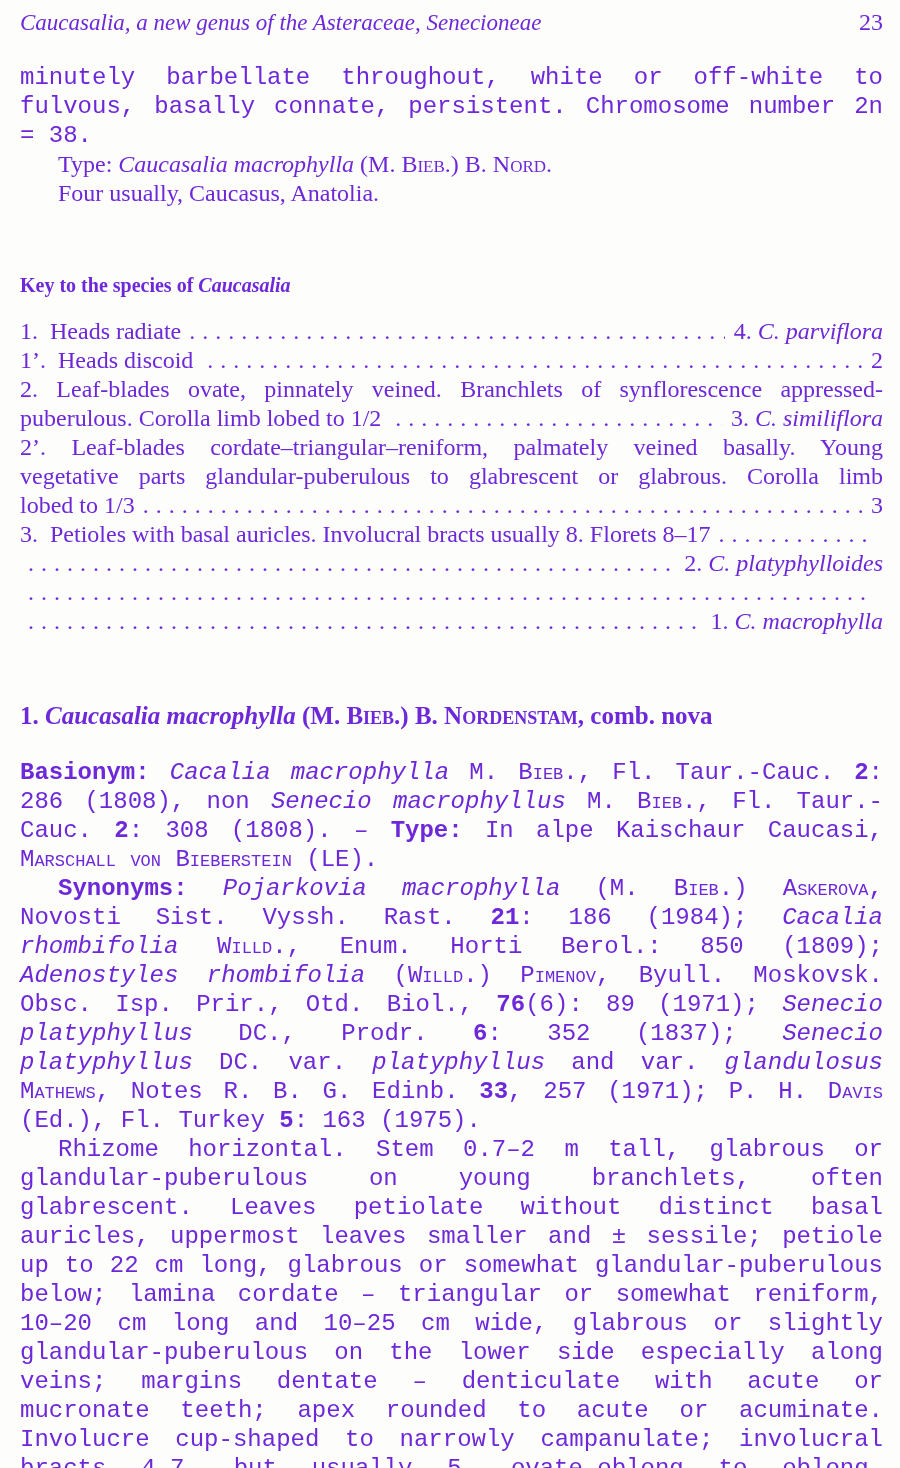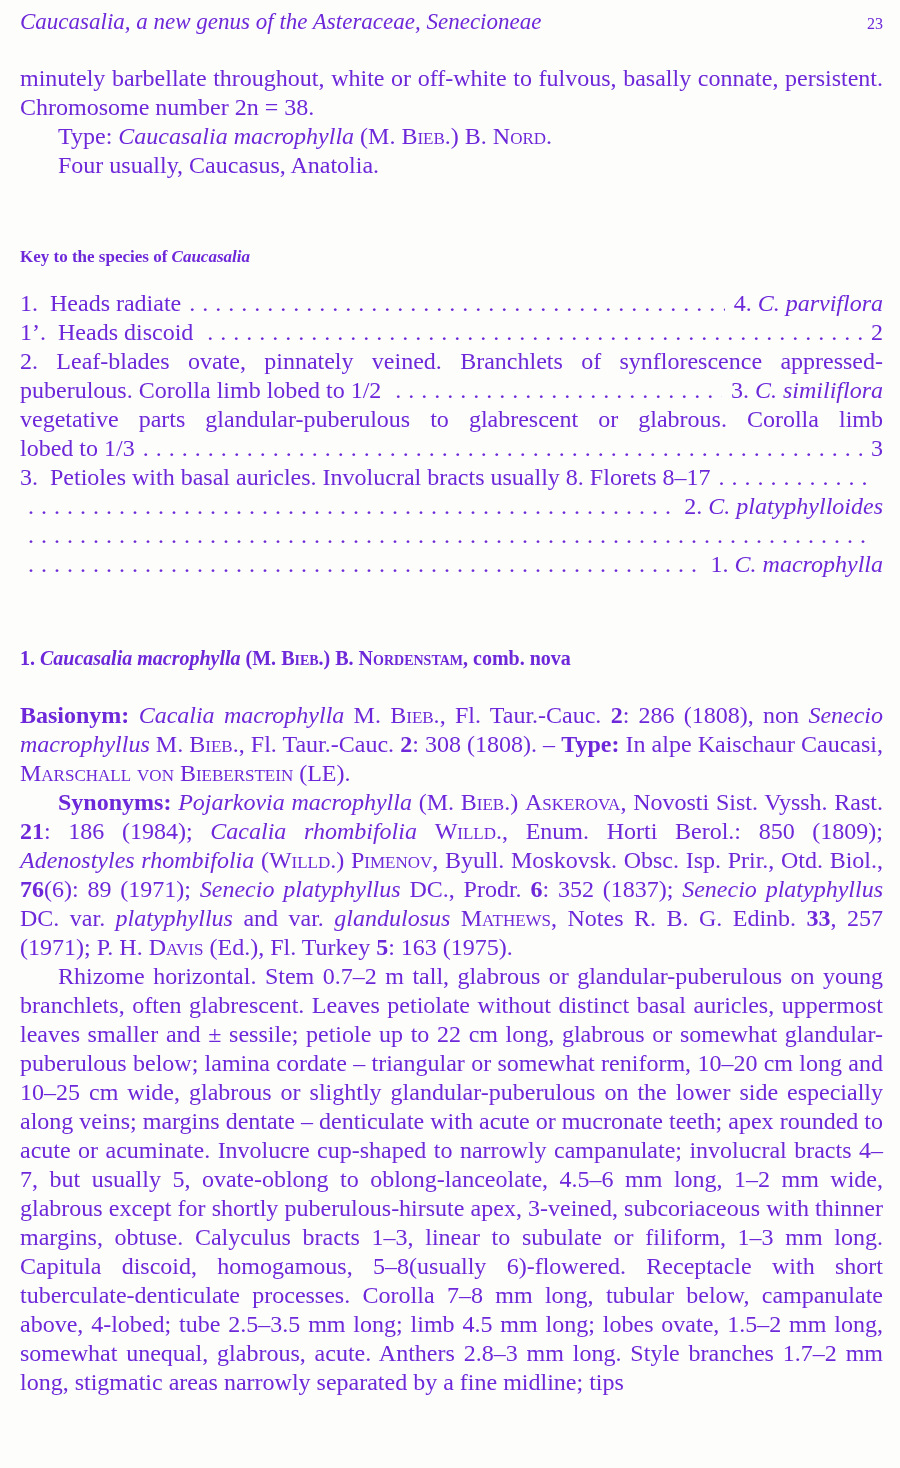--- a/index.html
+++ b/index.html
@@ -28,50 +28,50 @@
   .s-sc { font-variant: small-caps; }
   .s-bsc{ font-weight: bold; font-variant: small-caps; }
 
   .running-head {
     display: flex;
     justify-content: space-between;
     align-items: baseline;
     font-size: 23px;
     line-height: 28px;
   }
-  .rh-page { font-size: 16px; }
+  .rh-page { font-size: 24px; }
 
   p { margin: 0; }
-  .jp { text-align: justify; }
+  .jp { text-align: justify; font-family: Liberation Mono, monospace; }
   .intro-para { margin-top: 26px; }
   .hang { text-indent: 38px; }
 
   .key-heading {
     margin: 62px 0 0 0;
-    font-size: 17px;
+    font-size: 20px;
     line-height: 30px;
     font-weight: bold;
   }
   .key { margin-top: 17px; }
   .key-line { height: 29px; line-height: 29px; }
   .kjust { text-align: justify; text-align-last: justify; }
   .kleader { display: flex; align-items: baseline; }
   .kl-left  { white-space: pre; flex: 0 0 auto; }
   .kl-right { white-space: pre; flex: 0 0 auto; padding-left: 9px; }
   .kl-dots {
     flex: 1 1 auto;
     overflow: hidden;
     white-space: pre;
     letter-spacing: 7px;
     padding-left: 8px;
   }
 
   .sp-heading {
     margin: 64px 0 0 0;
-    font-size: 20px;
+    font-size: 25px;
     line-height: 31px;
     font-weight: bold;
   }
   .basionym { margin-top: 27px; }
 </style>
 </head>
 <body>
 
 <div class="page">
 
@@ -96,20 +96,21 @@
         <span class="kl-left"><span class="s-r">1’.  Heads discoid </span></span>
         <span class="kl-dots">........................................................................................................................</span>
         <span class="kl-right"><span class="s-r">2</span></span>
       </div>
       <div class="key-line kjust"><span class="s-r">2.  Leaf-blades ovate, pinnately veined. Branchlets of synflorescence appressed-</span></div>
       <div class="key-line kleader">
         <span class="kl-left"><span class="s-r">puberulous. Corolla limb lobed to 1/2 </span></span>
         <span class="kl-dots">........................................................................................................................</span>
         <span class="kl-right"><span class="s-r">3. </span><span class="s-i">C. similiflora</span></span>
       </div>
+      <div class="key-line kjust"><span class="s-r">2’. Leaf-blades cordate–triangular–reniform, palmately veined basally. Young</span></div>
       <div class="key-line kjust"><span class="s-r">vegetative parts glandular-puberulous to glabrescent or glabrous. Corolla limb</span></div>
       <div class="key-line kleader">
         <span class="kl-left"><span class="s-r">lobed to 1/3</span></span>
         <span class="kl-dots">........................................................................................................................</span>
         <span class="kl-right"><span class="s-r">3</span></span>
       </div>
       <div class="key-line kleader">
         <span class="kl-left"><span class="s-r">3.  Petioles with basal auricles. Involucral bracts usually 8. Florets 8–17</span></span>
         <span class="kl-dots">........................................................................................................................</span>
         <span class="kl-right"></span>

